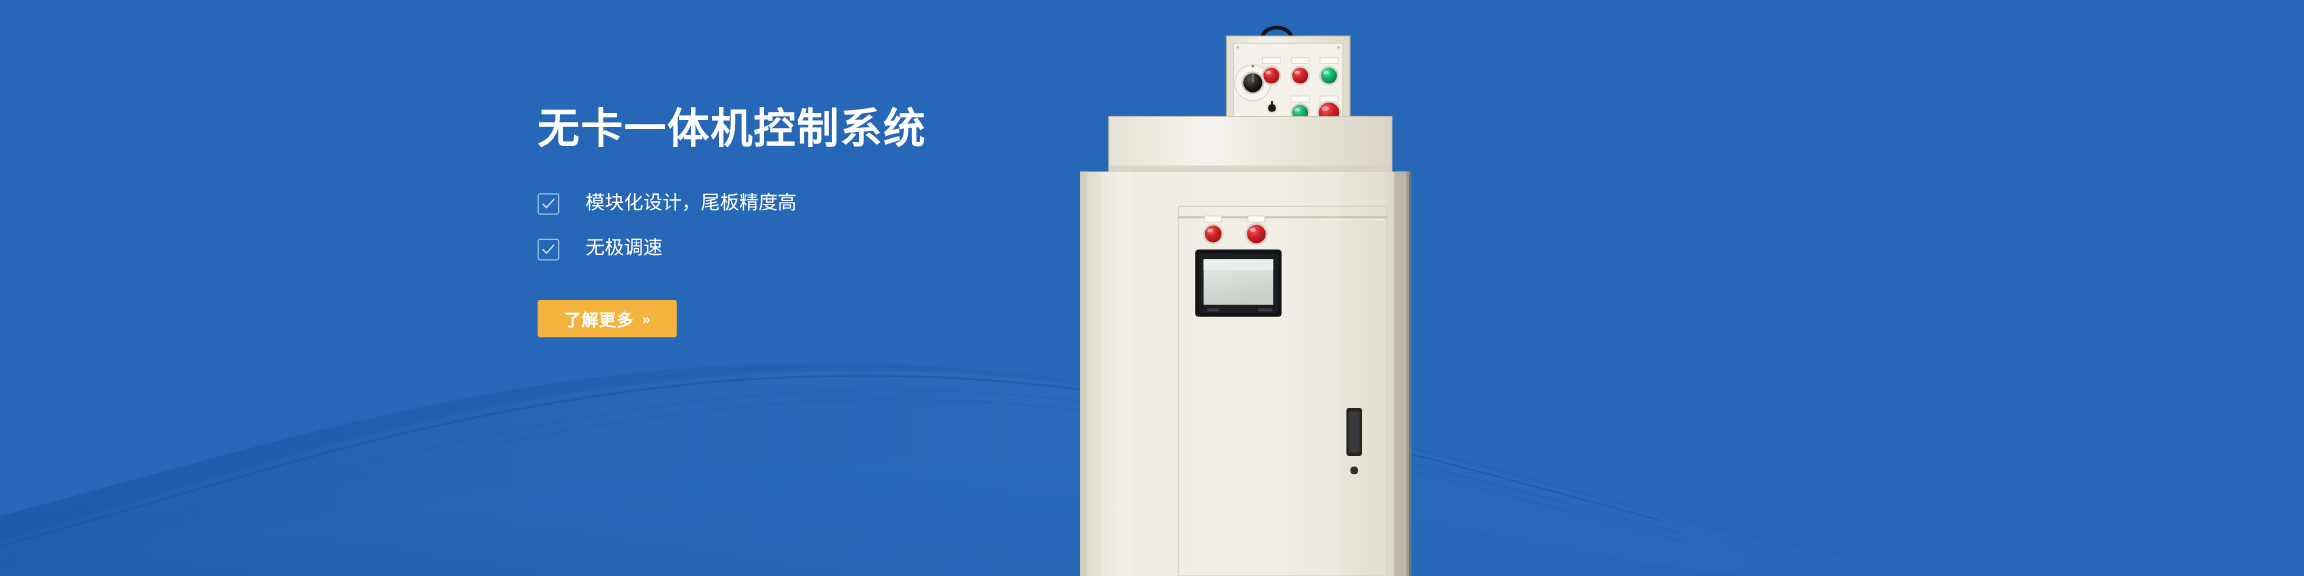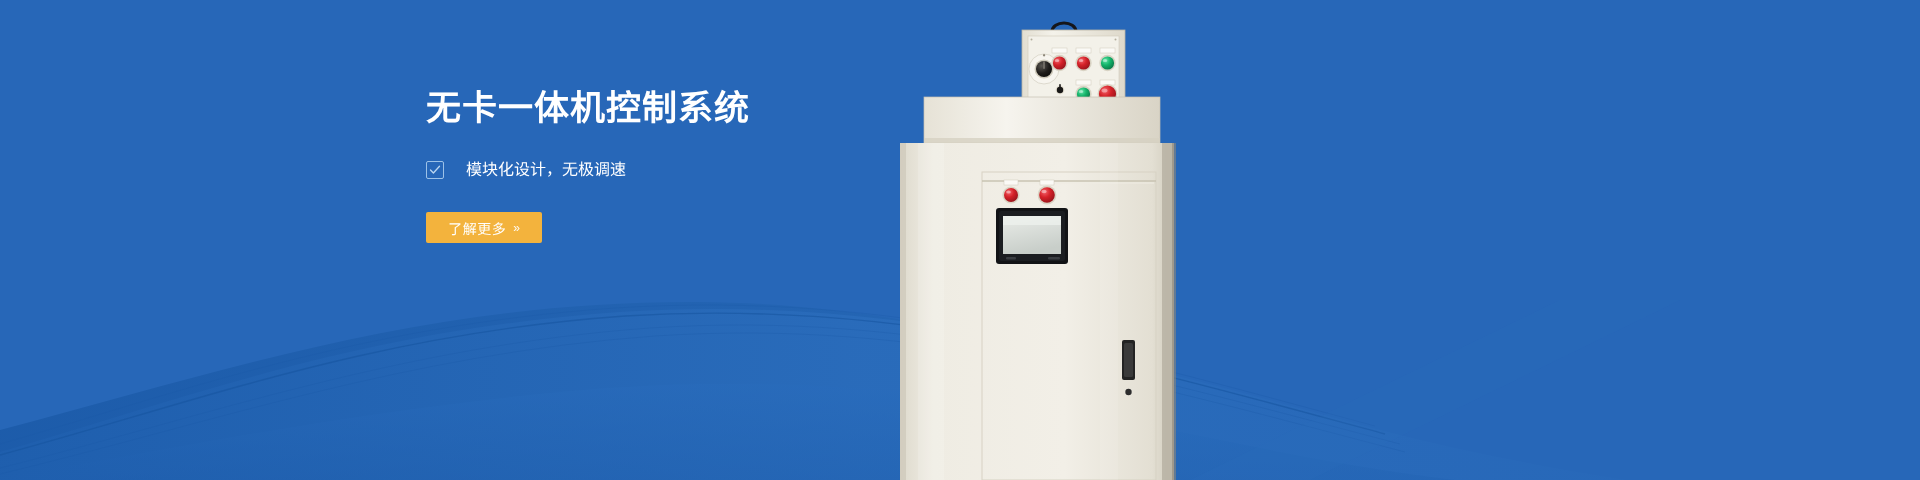--- a/index.html
+++ b/index.html
@@ -12,21 +12,21 @@
   .banner{
     position:relative;width:1920px;height:480px;overflow:hidden;
     background:#2767b8;
   }
 
   
   .bg-waves{position:absolute;inset:0;width:1920px;height:480px;pointer-events:none;}
 
   
   .content{
-    position:absolute;left:426px;top:86px;width:560px;z-index:5;
+    position:absolute;left:448px;top:86px;width:560px;z-index:5;
   }
   .hero-title{
     color:#ffffff;font-size:35px;font-weight:bold;letter-spacing:1px;
     line-height:44px;margin:0 0 30px 0;white-space:nowrap;
   }
   .feature-list{list-style:none;margin:0;padding:0;}
   .feature-item{
     display:flex;align-items:center;margin:0 0 18px 0;height:20px;
   }
   .check-box{
@@ -41,20 +41,21 @@
     font-weight:400;
   }
   .cta-button{
     display:inline-flex;align-items:center;justify-content:center;
     margin-top:14px;
     width:116px;height:31px;
     background:#f3b33d;color:#ffffff;
     font-size:14px;border:none;border-radius:2px;
     cursor:pointer;padding:0 0 0 0;
     font-family:inherit;
+    font-weight:bold;
   }
   .cta-label{letter-spacing:0.5px;}
   .cta-chevrons{margin-left:7px;font-size:12px;opacity:.95;}
 
   
   .machine{
     position:absolute;left:900px;top:0px;width:290px;height:480px;z-index:4;
   }
 </style>
 </head>
@@ -102,23 +103,31 @@
     <h1 class="hero-title">无卡一体机控制系统</h1>
 
     <ul class="feature-list">
 
       <li class="feature-item">
         <span class="check-box">
           <svg width="12" height="12" viewBox="0 0 12 12" aria-hidden="true">
             <polyline points="1.5,6 4.4,9 10.5,2.2" fill="none" stroke="#bcd7f0" stroke-width="1.3" stroke-linecap="round" stroke-linejoin="round"></polyline>
           </svg>
         </span>
-        <span class="feature-text">模块化设计，无极调速</span>
+        <span class="feature-text">模块化设计，尾板精度高</span>
       </li>
 
+      <li class="feature-item">
+        <span class="check-box">
+          <svg width="12" height="12" viewBox="0 0 12 12" aria-hidden="true">
+            <polyline points="1.5,6 4.4,9 10.5,2.2" fill="none" stroke="#bcd7f0" stroke-width="1.3" stroke-linecap="round" stroke-linejoin="round"></polyline>
+          </svg>
+        </span>
+        <span class="feature-text">无极调速</span>
+      </li>
 
 
     </ul>
 
     <button class="cta-button">
       <span class="cta-label">了解更多</span>
       <span class="cta-chevrons">»</span>
     </button>
 
   </div>

